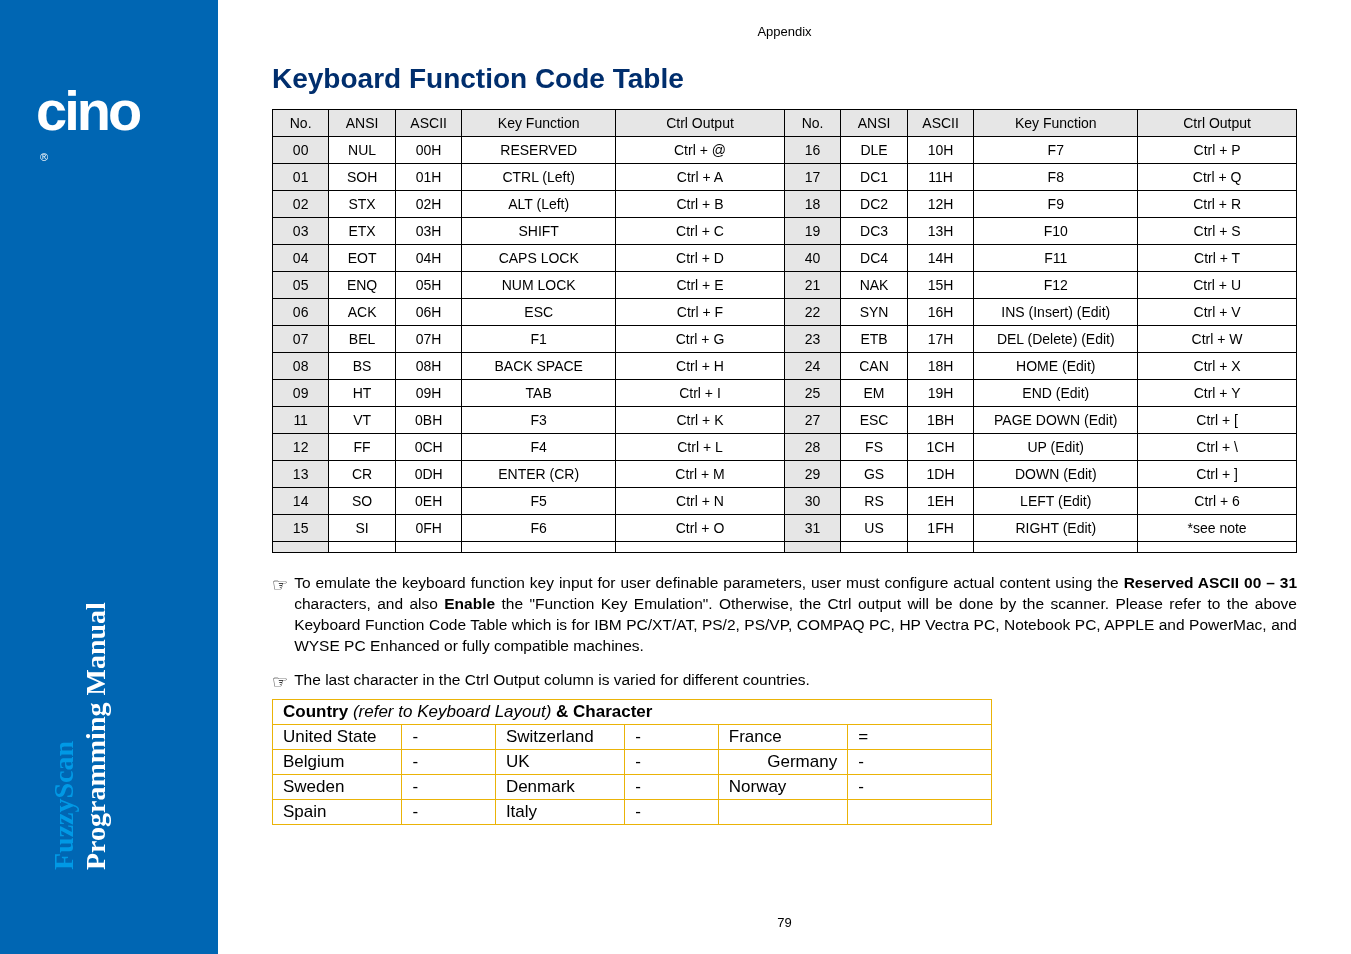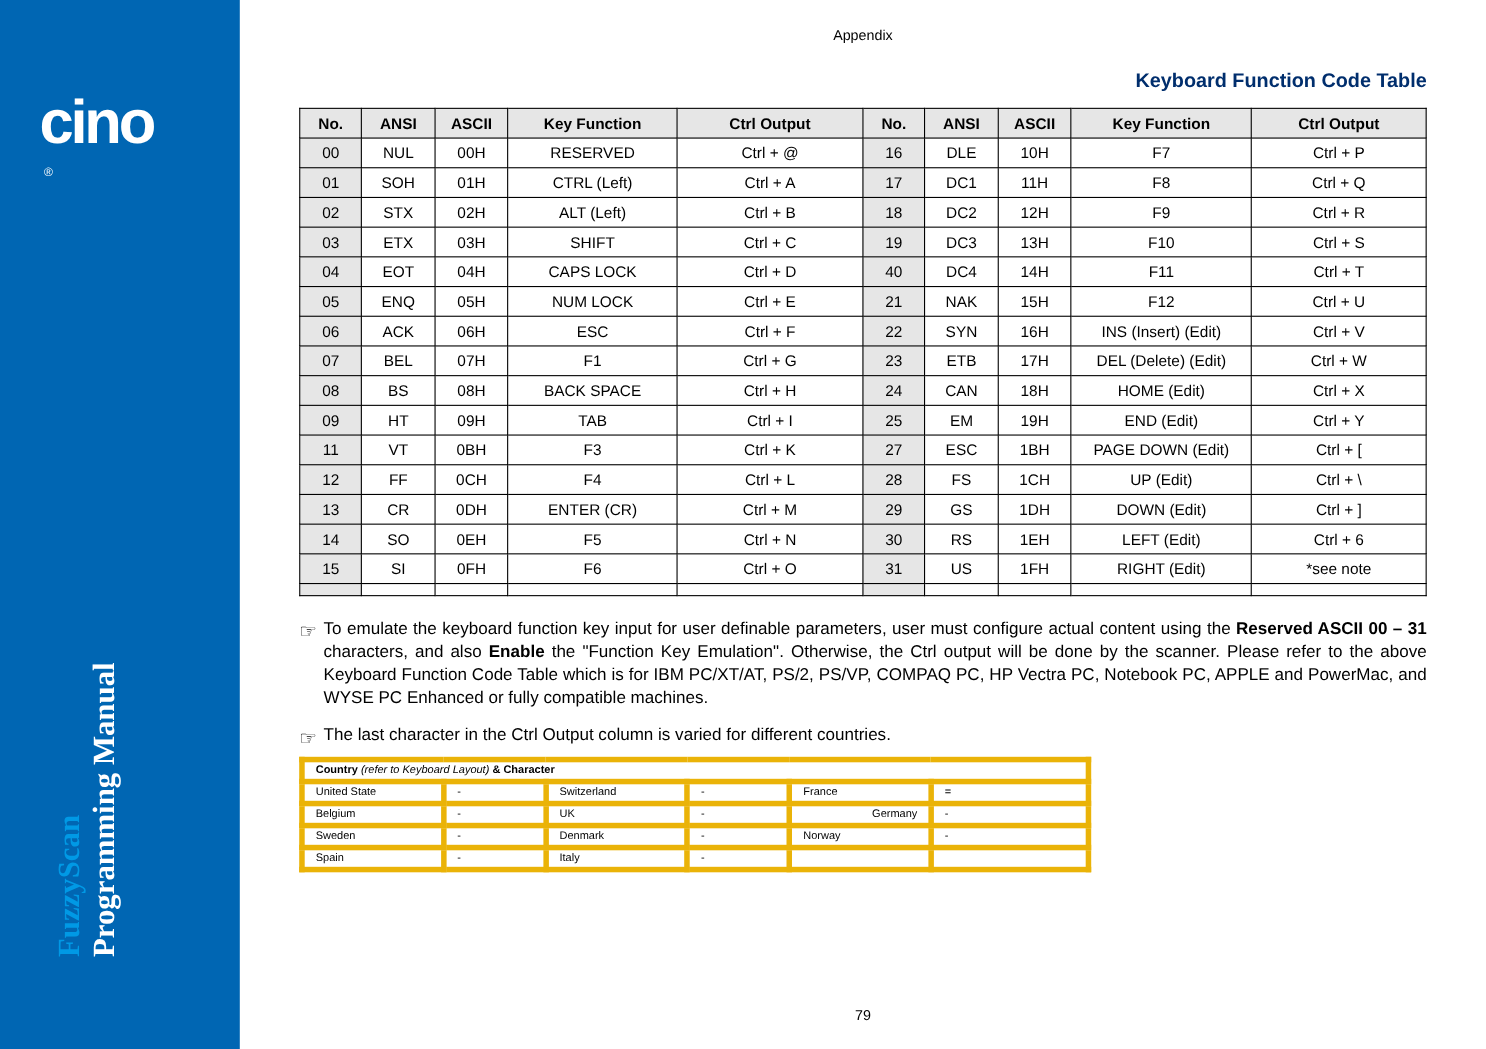--- a/index.html
+++ b/index.html
@@ -6,30 +6,30 @@
   html,body{width:1351px;height:954px;font-family:Arial,Helvetica,sans-serif;color:#000;background:#fff;}
   .page{display:flex;width:100%;height:100%;}
   .sidebar{width:218px;background:#0066b3;position:relative;flex-shrink:0;}
   .logo{font-family:Arial,sans-serif;font-size:56px;font-weight:900;color:#fff;letter-spacing:-3px;margin:78px 0 0 36px;display:flex;align-items:flex-start;flex-direction:column;}
   .reg{font-size:11px;vertical-align:super;margin-left:4px;margin-top:8px;font-weight:400;letter-spacing:0;}
   .manual{position:absolute;bottom:52px;left:48px;display:flex;flex-direction:column;}
   .manual .line1{font-family:Georgia,serif;font-weight:700;font-size:28px;color:#0099e5;transform:rotate(-90deg);transform-origin:left top;position:absolute;left:0;bottom:0;white-space:nowrap;}
   .manual .line2{font-family:Georgia,serif;font-weight:700;font-size:28px;color:#fff;transform:rotate(-90deg);transform-origin:left top;position:absolute;left:32px;bottom:0;white-space:nowrap;}
   .content{flex:1;padding:24px 54px 32px 54px;position:relative;}
   .appendix{text-align:center;font-size:13px;margin-bottom:24px;}
-  .title{font-family:"Trebuchet MS",Verdana,sans-serif;font-size:18px;font-weight:700;color:#002e6d;margin-bottom:14px;text-align:right;}
+  .title{font-family:"Trebuchet MS",Verdana,sans-serif;font-size:28px;font-weight:700;color:#002e6d;margin-bottom:14px;}
   table{border-collapse:collapse;width:100%;}
   .main-table td,.main-table th{border:1px solid #000;padding:5px 3px;text-align:center;font-size:14px;}
-  .main-table th{background:#e6e6e6;font-weight:700;}
+  .main-table th{background:#e6e6e6;font-weight:400;}
   .main-table .shaded{background:#e6e6e6;}
   .note{margin-top:20px;font-size:15.5px;line-height:1.35;display:flex;align-items:flex-start;text-align:justify;text-justify:inter-word;}
   .hand{font-size:18px;margin-right:6px;flex-shrink:0;}
   .note2{margin-top:14px;font-size:15.5px;display:flex;align-items:flex-start;}
   .country-table{margin-top:6px;border-collapse:collapse;width:720px;}
-  .country-table td,.country-table th{border:5px solid #eab308;padding:2px 10px;font-size:10px;text-align:left;}
+  .country-table td,.country-table th{border:1px solid #eab308;padding:2px 10px;font-size:17px;text-align:left;}
   .ct-header{font-weight:700;}
   .ct-header i{font-style:italic;font-weight:400;}
   .pagenum{position:absolute;bottom:24px;left:50%;transform:translateX(-50%);font-size:13px;}
   .b{font-weight:700;}
 </style>
 </head>
 <body>
 
 <div class="page">
   <div class="sidebar">

